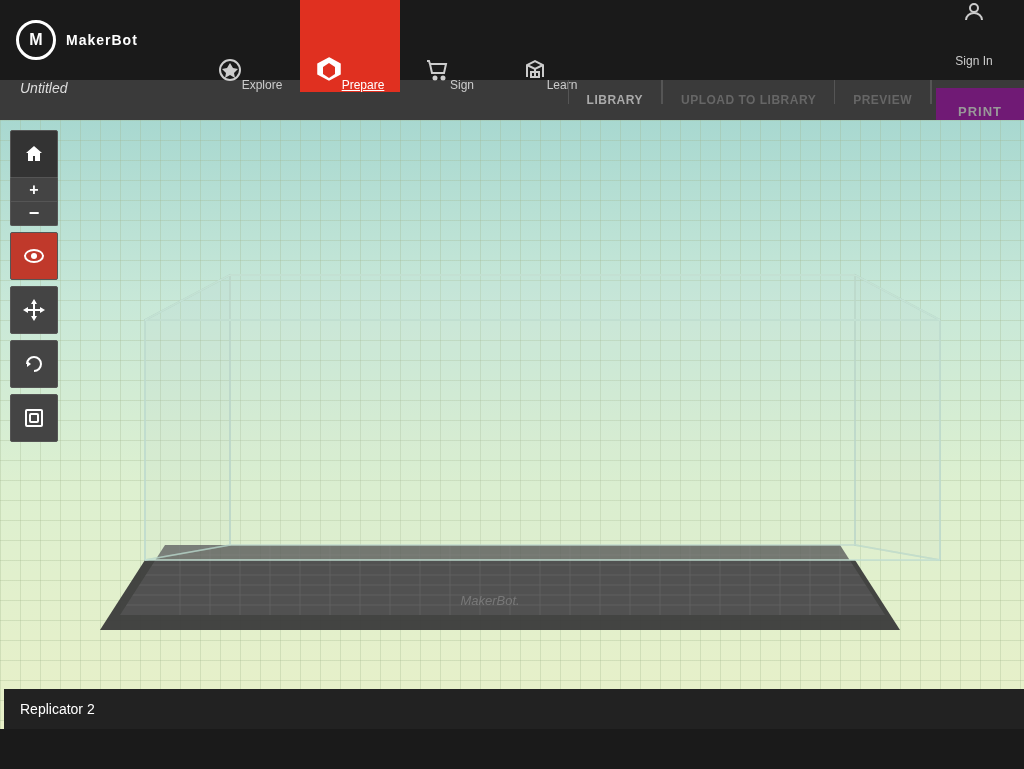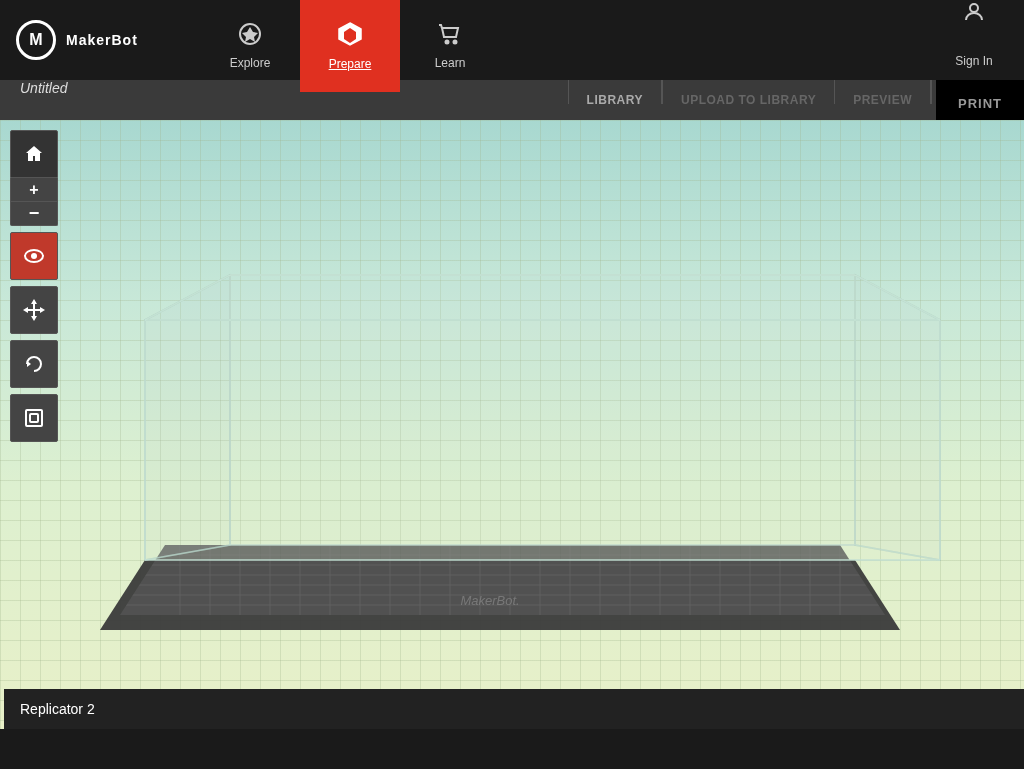--- a/index.html
+++ b/index.html
@@ -43,22 +43,22 @@
       font-weight: bold;
       letter-spacing: 1px;
     }
     .nav-items {
       display: flex;
       flex: 1;
       height: 80px;
     }
     .nav-item {
       display: flex;
-      flex-direction: column;
-      align-items: center;
+      flex-direction: row;
+      align-items: flex-end;
       justify-content: center;
       width: 100px;
       height: 92px;
       cursor: pointer;
       color: #ccc;
       text-decoration: none;
     }
     .nav-item.active {
       background: #e03020;
       color: white;
@@ -114,28 +114,29 @@
       letter-spacing: 0.5px;
       cursor: pointer;
       display: flex;
       align-items: center;
     }
     .toolbar-btn.disabled { color: #666; cursor: default; }
     .toolbar-separator { width: 1px; height: 24px; background: #555; }
     #print-btn {
       height: 40px;
       padding: 16px 22px;
-      background: #000000;
+      background: #701a75;
       border: none;
       color: #999;
       font-size: 13px;
       font-weight: 700;
       letter-spacing: 1px;
       cursor: pointer;
       margin-left: 4px;
+      margin-top: 8px;
     }
 
     
     #main-area {
       width: 1024px;
       height: 609px;
       position: relative;
       overflow: hidden;
     }
 
@@ -261,23 +262,34 @@
 
     <div class="nav-item">
       <span class="nav-icon">
         <svg width="24" height="24" viewBox="0 0 24 24" fill="none" stroke="#ccc" stroke-width="2">
           <path d="M4 6h16l-2 9H6L4 6z"></path>
           <path d="M4 6L3 3H1"></path>
           <circle cx="9" cy="20" r="1.5" fill="#ccc"></circle>
           <circle cx="17" cy="20" r="1.5" fill="#ccc"></circle>
         </svg>
       </span>
+      <span class="nav-label">Sign</span>
+    </div>
+
+    <div class="nav-item">
+      <span class="nav-icon">
+        <svg width="24" height="24" viewBox="0 0 24 24" fill="none" stroke="#ccc" stroke-width="2">
+          <path d="M4 19V7l8-4 8 4v12"></path>
+          <path d="M4 7l8 4 8-4"></path>
+          <path d="M12 11v8"></path>
+          <rect x="8" y="14" width="8" height="5"></rect>
+        </svg>
+      </span>
       <span class="nav-label">Learn</span>
     </div>
-
     <div class="nav-spacer"></div>
 
     <div class="sign-in-area">
       <span class="sign-in-icon">
         <svg width="24" height="24" viewBox="0 0 24 24" fill="none" stroke="#ccc" stroke-width="2">
           <circle cx="12" cy="8" r="4"></circle>
           <path d="M4 20c0-4 3.6-7 8-7s8 3 8 7"></path>
         </svg>
       </span>
       <span class="sign-in-label">Sign In</span>

